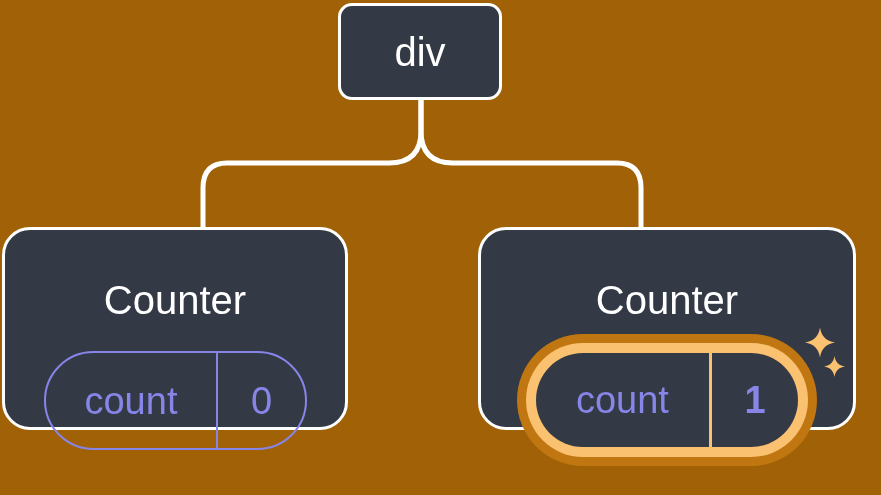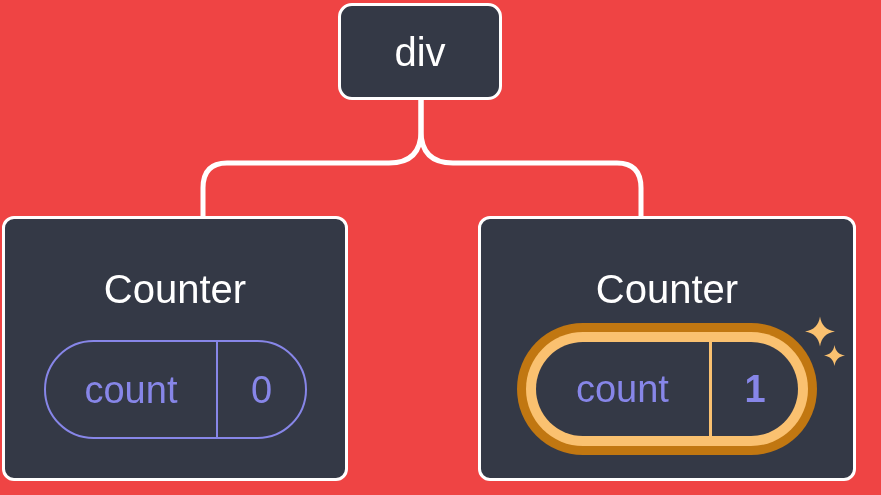--- a/index.html
+++ b/index.html
@@ -4,21 +4,21 @@
 <style>
   html, body {
     margin: 0;
     padding: 0;
     background: #4C656D;
   }
   .canvas {
     position: relative;
     width: 881px;
     height: 495px;
-    background: #ef4444;
+    background: #a16207;
     font-family: "Liberation Sans", sans-serif;
     overflow: hidden;
   }
   .connector-svg {
     position: absolute;
     left: 0;
     top: 0;
     pointer-events: none;
   }
   .node {
@@ -36,23 +36,23 @@
     display: flex;
     align-items: center;
     justify-content: center;
   }
   .root-label {
     color: #FFFFFF;
     font-size: 40px;
     line-height: 1;
   }
   .child-node {
-    top: 216px;
-    height: 265px;
-    border-radius: 12px;
+    top: 227px;
+    height: 203px;
+    border-radius: 28px;
   }
   .child-left  { left: 2px;   width: 346px; }
   .child-right { left: 478px; width: 378px; }
   .node-title {
     position: absolute;
     top: 48px;
     left: 0;
     right: 0;
     text-align: center;
     color: #FFFFFF;

